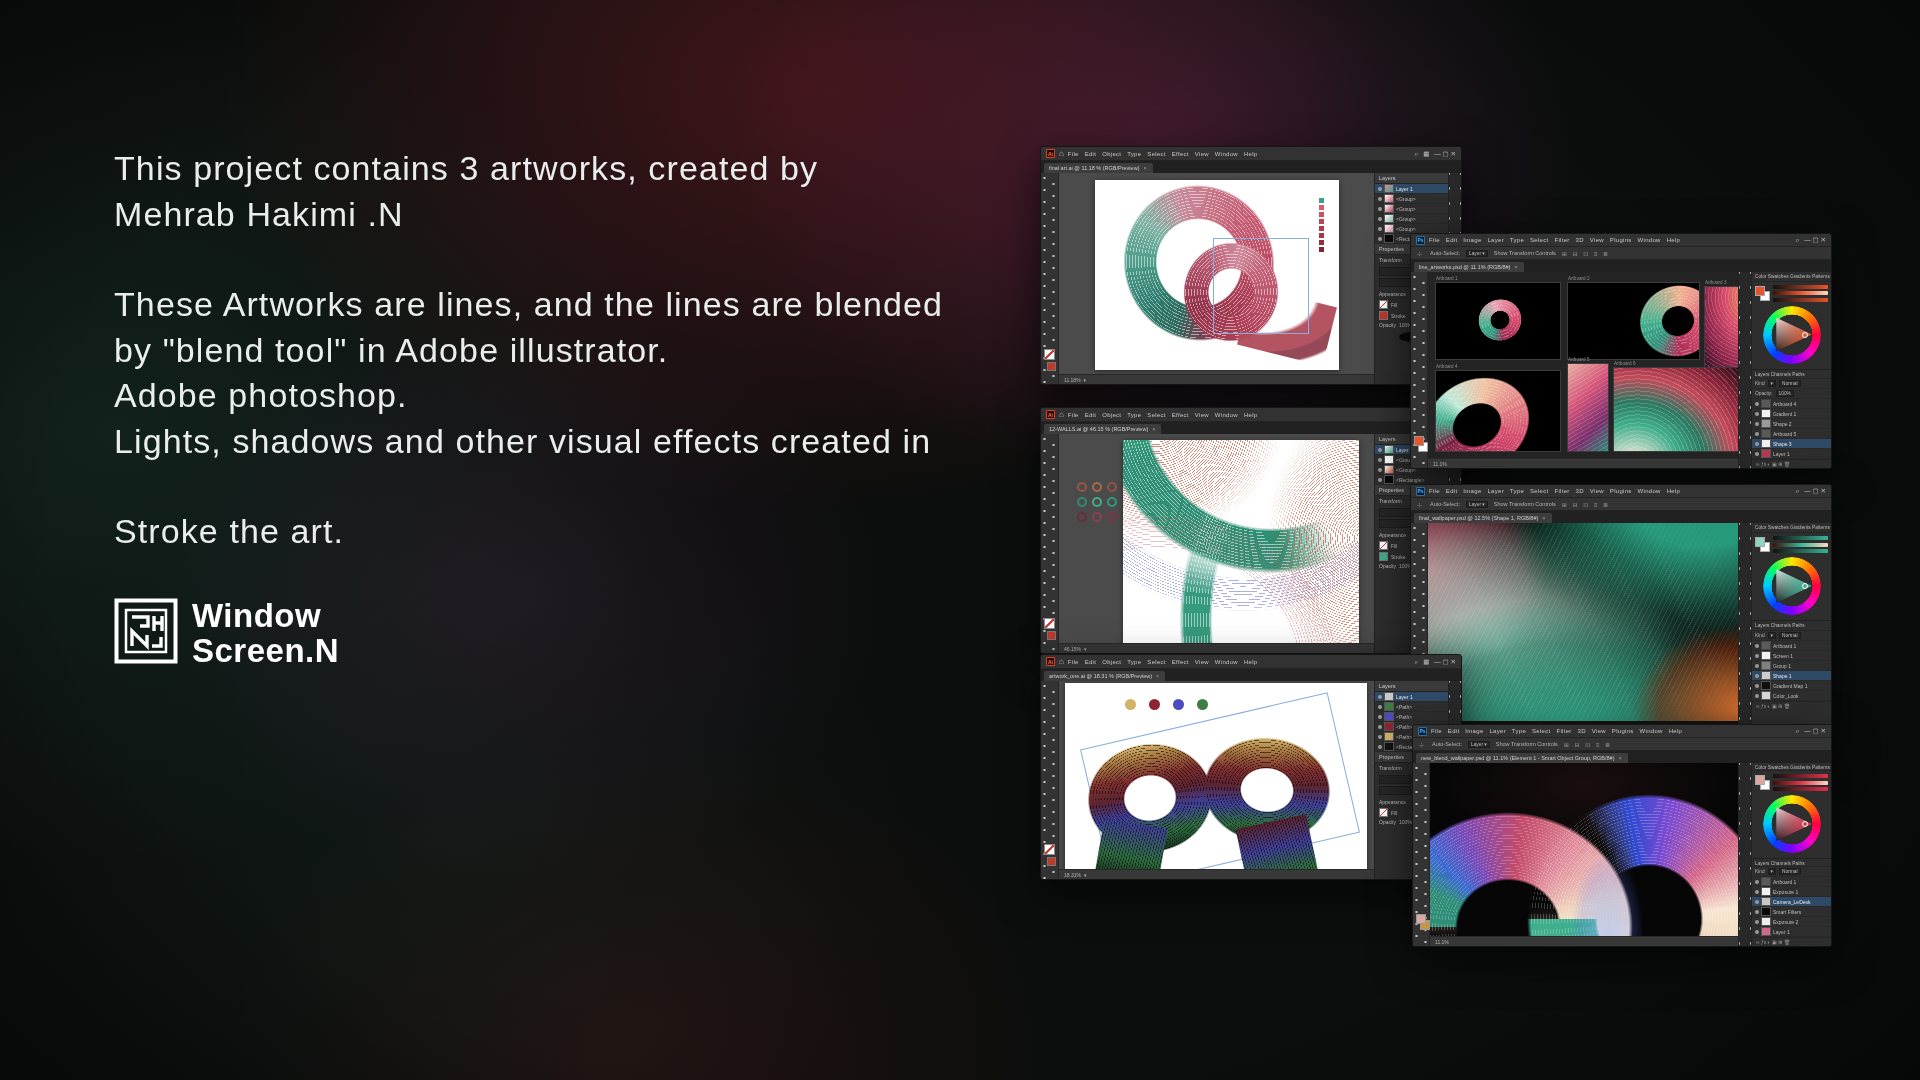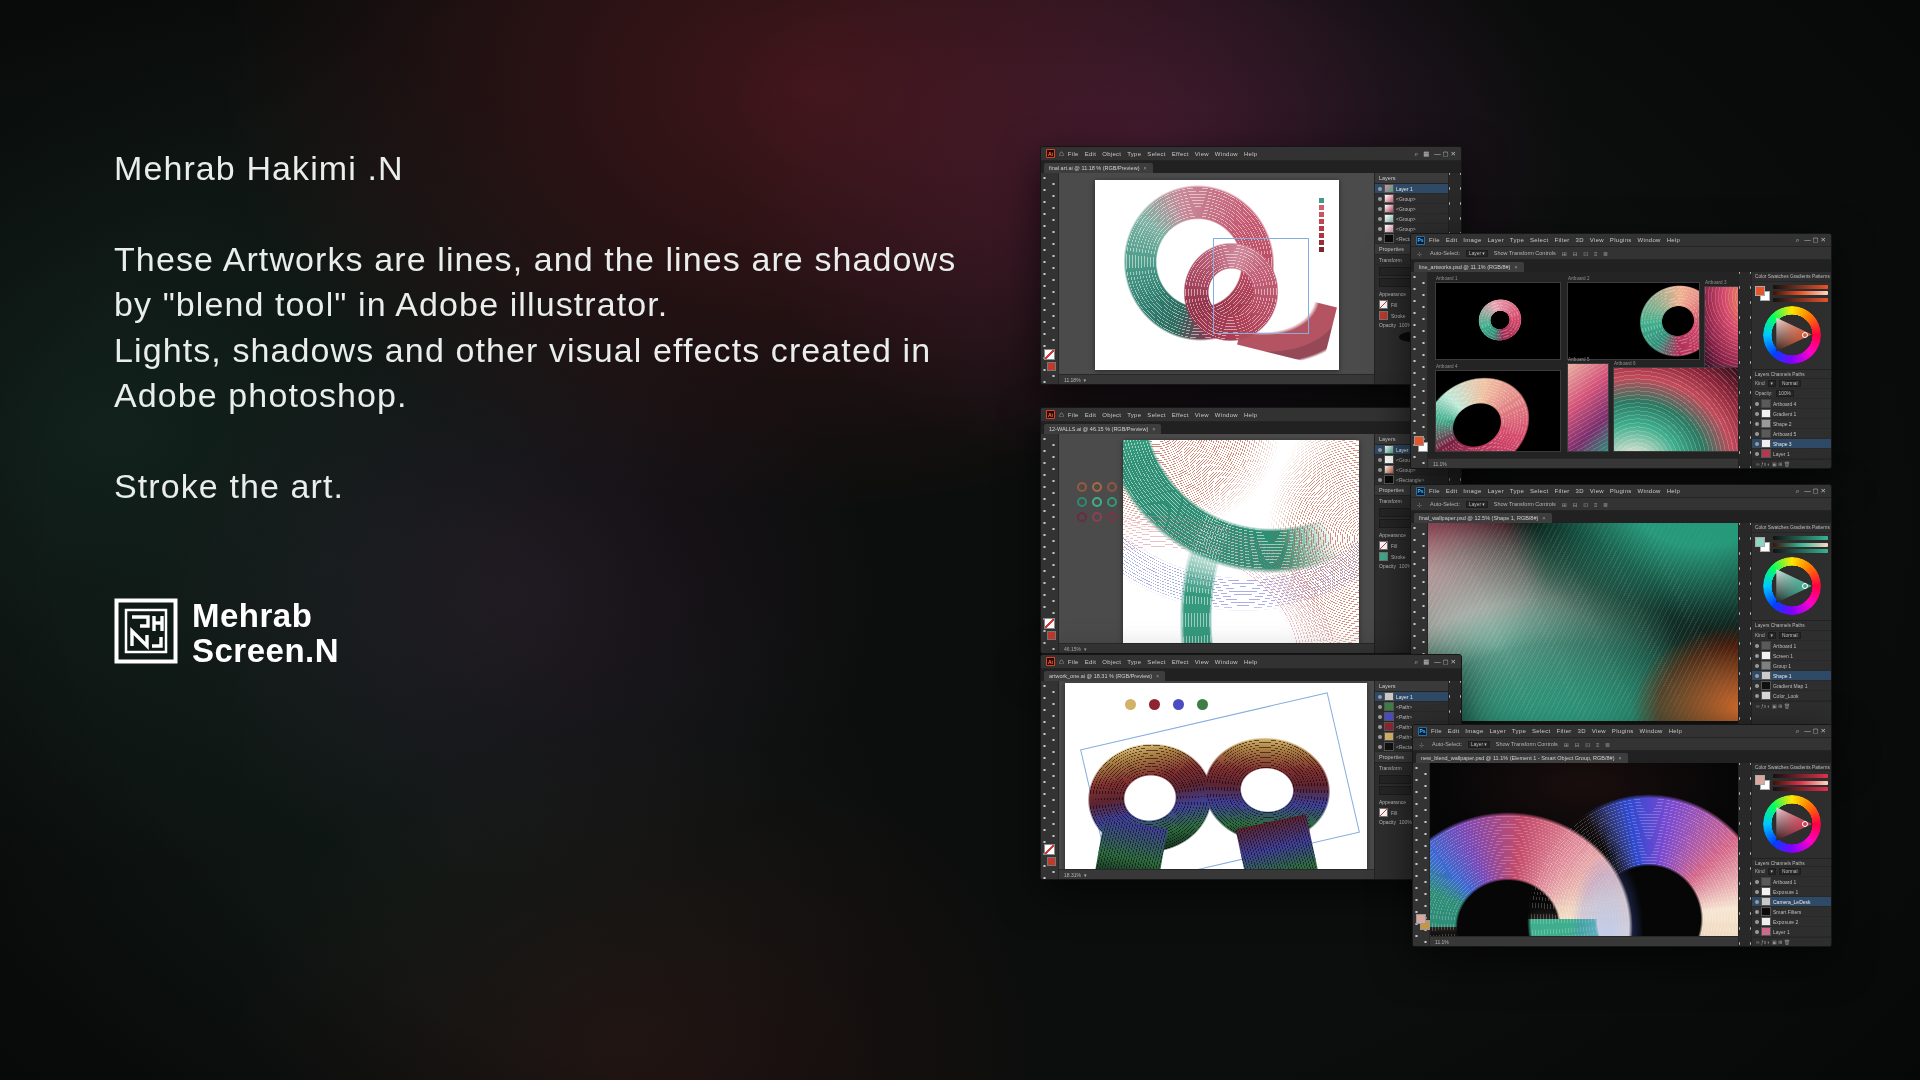--- a/index.html
+++ b/index.html
@@ -139,43 +139,44 @@
   .w6bg{position:absolute;inset:0;background:
       radial-gradient(200px 90px at 50% 12%, rgba(45,22,20,.5), transparent 75%), #060607;}
   .glow{position:absolute;filter:blur(1px);}
 </style>
 </head>
 <body>
 
 <div id="stage">
 
   <div class="intro">
+    <div>This project contains 3 artworks, created by</div>
     <div>Mehrab Hakimi .N</div>
     <div class="gap"></div>
-    <div>These Artworks are lines, and the lines are shadows</div>
+    <div>These Artworks are lines, and the lines are blended</div>
     <div>by "blend tool" in Adobe illustrator.</div>
+    <div>Adobe photoshop.</div>
     <div>Lights, shadows and other visual effects created in</div>
-    <div>Adobe photoshop.</div>
     <div class="gap"></div>
     <div>Stroke the art.</div>
   </div>
 
   <div class="sig">
     <svg width="64" height="66" viewBox="0 0 64 66">
       <rect x="2.5" y="2.5" width="59" height="61" fill="none" stroke="#fff" stroke-width="4"></rect>
       <rect x="12" y="12" width="40" height="42" fill="none" stroke="#fff" stroke-width="2.5"></rect>
       <g fill="none" stroke="#fff" stroke-width="3.4">
         <path d="M18,19 H34 V28 H26"></path>
         <path d="M40,18 V33 M48,18 V33 M40,25 H48"></path>
         <path d="M18,48 V33 L33,48 V37"></path>
         <path d="M38,48 H47 V39"></path>
       </g>
     </svg>
     <div class="words">
-      <div>Mehrab</div>
+      <div>Window</div>
       <div>Screen.N</div>
     </div>
   </div>
 
   <div class="win ai" style="left:1040px;top:146px;width:420px;height:237px;z-index:10">
     <div class="mbar">
       <span class="applogo">Ai</span>
       <span class="home">⌂</span>
       <span class="menus">File Edit Object Type Select Effect View Window Help</span>
       <span class="mrt">

